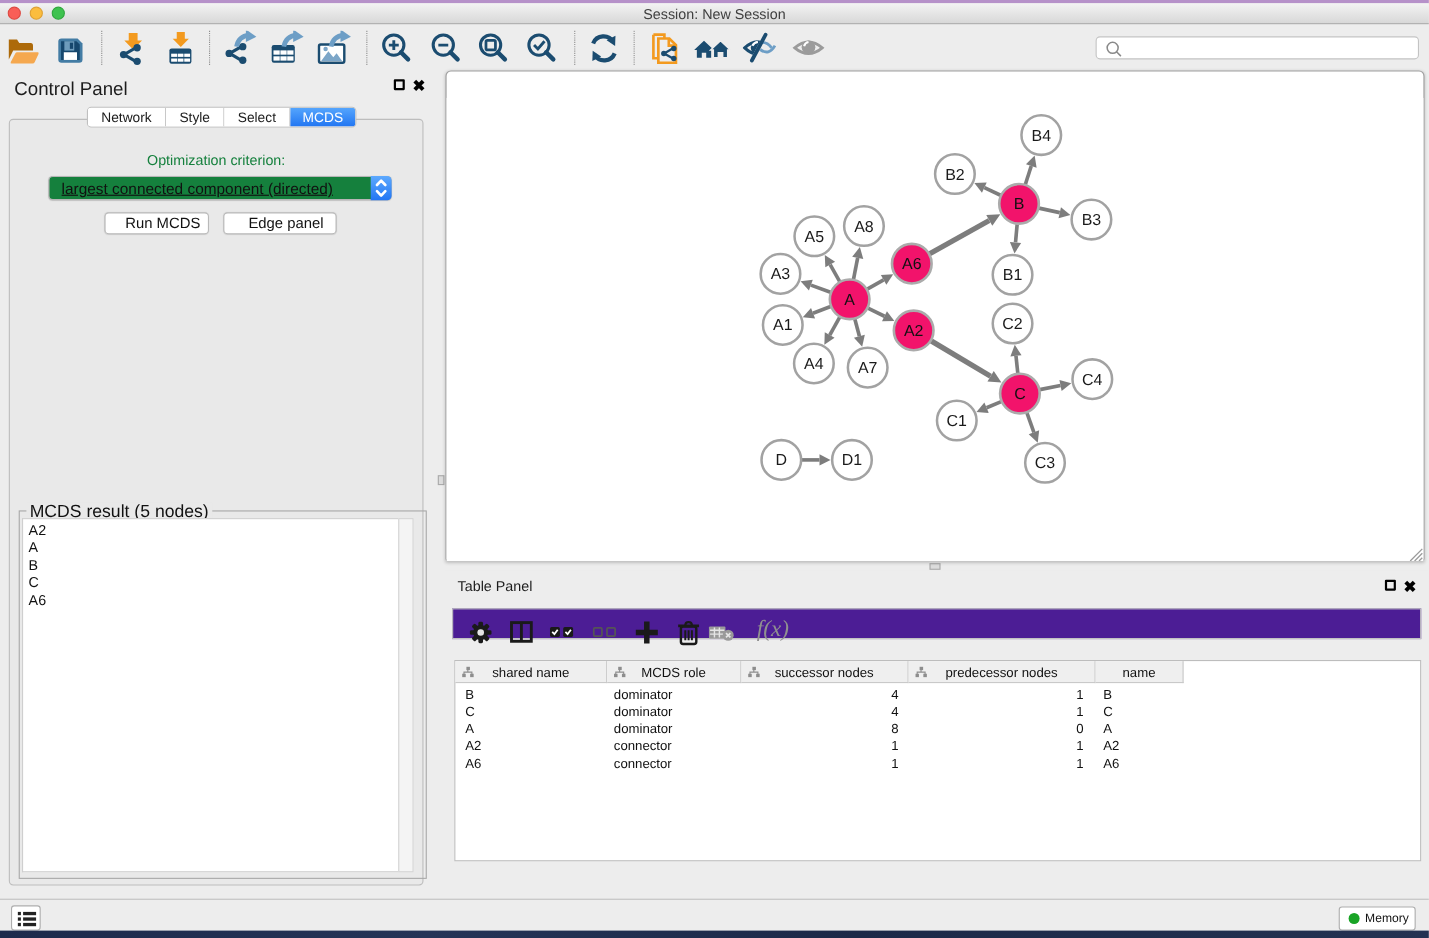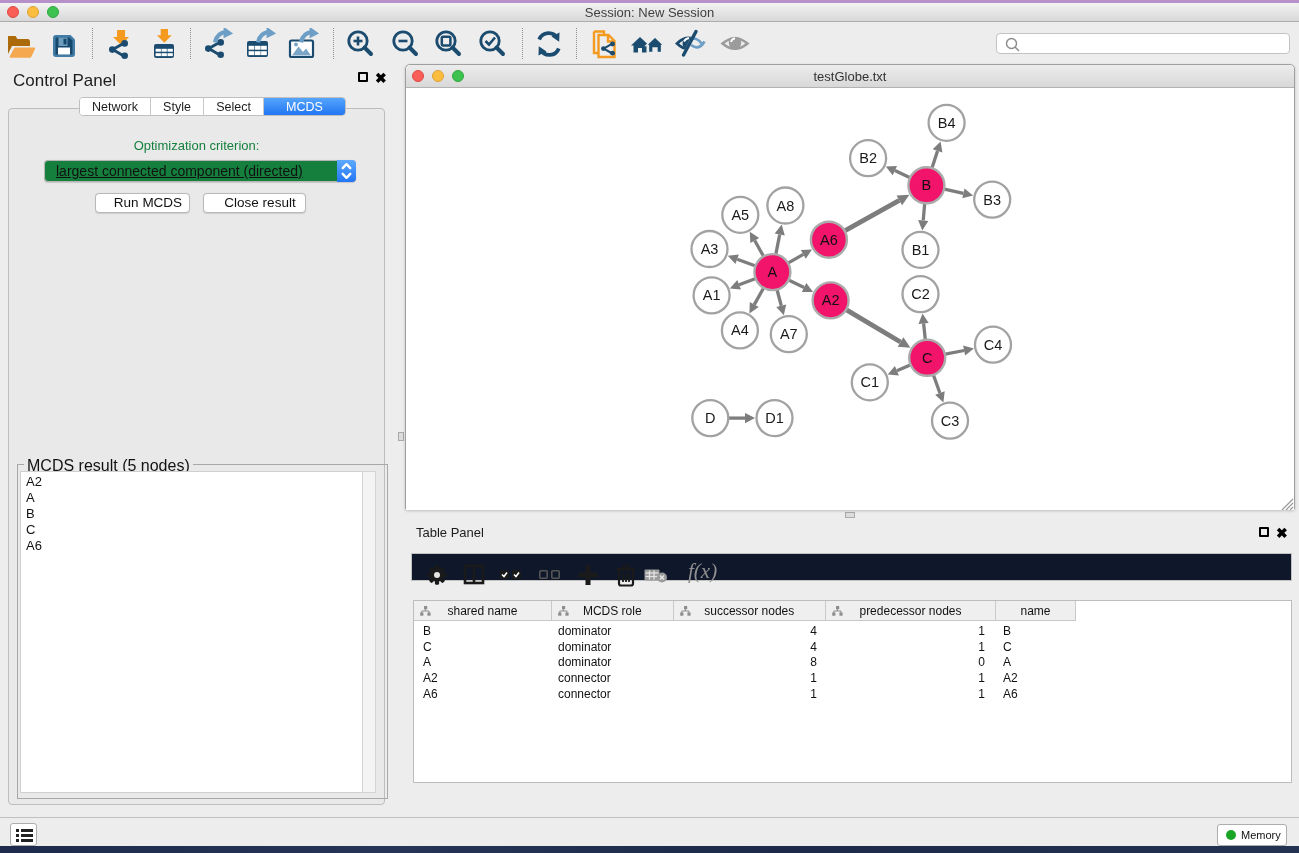--- a/index.html
+++ b/index.html
@@ -34,21 +34,21 @@
 #mcds-list { position:absolute; left:2px; top:6px; width:342px; height:322px; background:#fff; border:1px solid #cfcfcf; border-right:none; font-size:13px; color:#111; padding:2px 0 0 5px; line-height:16px; }
 #mcds-scroll { position:absolute; left:344px; top:6px; width:14px; height:322px; background:#f4f4f4; border:1px solid #d4d4d4; }
 
 #netwin { left:405px; top:64px; width:890px; height:446px; background:#fff; border:1px solid #9f9f9f; border-radius:5px 5px 2px 2px; box-shadow:0 1px 3px rgba(0,0,0,.2); }
 #net-titlebar { position:absolute; left:0; top:0; width:100%; height:23px; background:linear-gradient(#ececec,#d8d8d8); border-bottom:1px solid #b2b2b2; border-radius:5px 5px 0 0; }
 #net-title { position:absolute; top:4px; width:100%; text-align:center; font-size:13px; color:#333; }
 #net-canvas { position:absolute; left:0; top:24px; width:888px; height:421px; background:#fff; overflow:hidden; }
 
 #tpanel { left:405px; top:519px; width:894px; height:298px; background:#EDEDED; }
 #tp-title { position:absolute; left:11px; top:6px; font-size:13px; color:#1c1c1c; }
-#tp-toolbar { position:absolute; left:6px; top:34px; width:881px; height:28px; background:#0f172a; border:1px solid #c2c2c2; }
+#tp-toolbar { position:absolute; left:6px; top:34px; width:881px; height:28px; background:#4c1d95; border:1px solid #c2c2c2; }
 #tp-table { position:absolute; left:8px; top:81px; width:879px; height:183px; background:#fff; border:1px solid #bdbdbd; }
 .th { position:absolute; top:0; height:20px; background:#efefef; border-right:1px solid #c9c9c9; border-bottom:1px solid #c9c9c9; font-size:12px; color:#111; text-align:center; line-height:20px; }
 .td { position:absolute; font-size:12px; color:#111; height:16px; line-height:16px; }
 
 #btabs { position:absolute; left:267px; top:272px; }
 
 #statusbar { left:0; top:817px; width:1299px; height:29px; background:#EDEDED; border-top:1px solid #c0c0c0; }
 #navy { left:0; top:846px; width:1299px; height:7px; background:linear-gradient(90deg,#1d2a4c,#253457 30%,#1c2948 60%,#243252); }
 .winctl { position:absolute; font-size:12px; color:#000; font-weight:bold; }
 .sqbtn { position:absolute; background:#fff; border:1px solid #adadad; border-radius:3px; }
@@ -223,44 +223,38 @@
       <div id="dd-btn">
           <svg width="19" height="22" viewBox="0 0 19 22" style="position:absolute;left:0;top:0;">
             <g stroke="#fff" stroke-width="2.4" fill="none" stroke-linecap="round" stroke-linejoin="round">
               <path d="M5.7 8.2 L9.5 4.2 L13.3 8.2"></path>
               <path d="M5.7 13.8 L9.5 17.8 L13.3 13.8"></path>
             </g>
           </svg>
         </div>
     </div>
     <div class="btn" style="left:86px;top:84px;width:95px;">Run MCDS</div>
-    <div class="btn" style="left:194px;top:84px;width:103px;">Close result</div>
+    <div class="btn" style="left:194px;top:84px;width:103px;">Edge panel</div>
     <div id="mcds-group">
       <div id="mcds-label">MCDS result (5 nodes)</div>
       <div id="mcds-list">A2<br>A<br>B<br>C<br>A6</div>
       <div id="mcds-scroll"></div>
     </div>
   </div>
   <div class="tabbar" style="left:79px;top:34px;">
     <div class="tab" style="width:71px;">Network</div>
     <div class="tab" style="width:53px;">Style</div>
     <div class="tab" style="width:60px;">Select</div>
-    <div class="tab sel" style="width:81px;">MCDS</div>
+    <div class="tab sel" style="width:59px;">MCDS</div>
   </div>
 </div>
 
 <div class="abs" style="left:398px;top:432px;width:6px;height:9px;background:#dcdcdc;border:1px solid #aaa;"></div>
 <div class="abs" style="left:845px;top:512px;width:10px;height:6px;background:#dcdcdc;border:1px solid #aaa;"></div>
 <div class="abs" id="netwin">
-  <div id="net-titlebar">
-    <div class="tl" style="position:absolute;left:6px;top:5px;width:12px;height:12px;border-radius:50%;background:#f95e57;border:1px solid #dd4a43;"></div>
-    <div class="tl" style="position:absolute;left:26px;top:5px;width:12px;height:12px;border-radius:50%;background:#fbbd3e;border:1px solid #dfa134;"></div>
-    <div class="tl" style="position:absolute;left:46px;top:5px;width:12px;height:12px;border-radius:50%;background:#3ec24f;border:1px solid #2fa73e;"></div>
-    <div id="net-title">testGlobe.txt</div>
-  </div>
   <div id="net-canvas">
     <svg width="888" height="423" viewBox="0 0 888 423" xmlns="http://www.w3.org/2000/svg" style="position:absolute;left:0;top:0">
 <line x1="357.4" y1="167.0" x2="348.7" y2="151.5" stroke="#7d7d7d" stroke-width="3.3"></line>
 <polygon points="343.8,142.8 353.2,149.0 344.3,154.0" fill="#7d7d7d"></polygon>
 <line x1="369.9" y1="164.9" x2="373.7" y2="145.5" stroke="#7d7d7d" stroke-width="3.3"></line>
 <polygon points="375.7,135.6 378.8,146.4 368.7,144.5" fill="#7d7d7d"></polygon>
 <line x1="349.0" y1="176.7" x2="331.2" y2="170.2" stroke="#7d7d7d" stroke-width="3.3"></line>
 <polygon points="321.8,166.7 332.9,165.4 329.4,175.0" fill="#7d7d7d"></polygon>
 <line x1="349.1" y1="189.7" x2="333.1" y2="195.8" stroke="#7d7d7d" stroke-width="3.3"></line>
 <polygon points="323.8,199.4 331.3,191.1 335.0,200.6" fill="#7d7d7d"></polygon>

